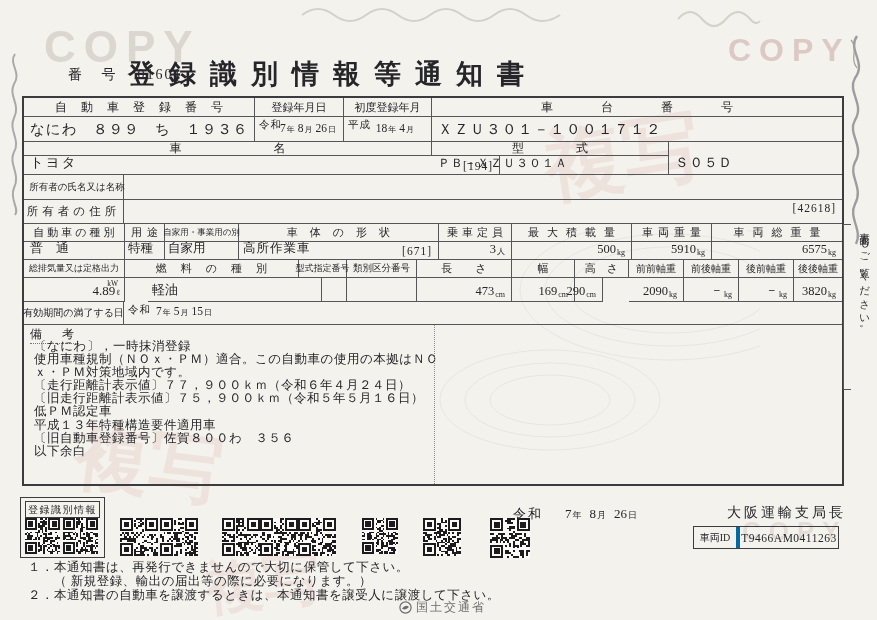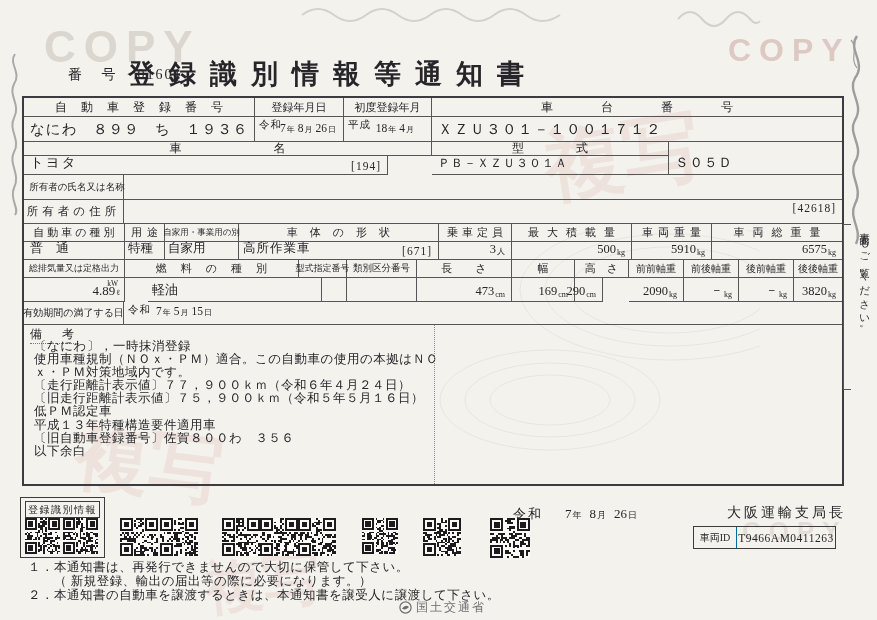--- a/index.html
+++ b/index.html
@@ -43,21 +43,21 @@
   .qrbox-label{position:absolute;left:4px;top:3px;width:73px;height:15px;border:1px solid #3c3c40;
                display:flex;align-items:center;justify-content:center;font-size:10px;letter-spacing:1.5px;}
   .qr{position:absolute;width:38px;height:38px;}
   .qr svg{width:100%;height:100%;display:block;}
   .issue-date{position:absolute;left:513px;top:505px;font-size:13px;white-space:nowrap;}
   .issue-date .era2{font-size:13px;margin-right:14px;letter-spacing:2px;}
   .issue-date .dn{font-size:13px;margin-left:8px;}
   .issue-date .du{font-size:9px;margin-left:1px;}
   .issuer{position:absolute;left:727px;top:504px;font-size:14px;letter-spacing:3px;}
   .vid{position:absolute;left:693px;top:526px;height:23px;display:flex;border:1px solid #3c3c40;box-sizing:border-box;}
-  .vid .l{width:42px;display:flex;align-items:center;justify-content:center;font-size:10px;border-right:1px solid #0369a1;}
+  .vid .l{width:42px;display:flex;align-items:center;justify-content:center;font-size:10px;border-right:4px solid #0369a1;}
   .vid .v{width:98px;display:flex;align-items:center;justify-content:center;font-size:11.5px;letter-spacing:.5px;}
   .notes{position:absolute;left:28px;top:561px;font-size:12.5px;line-height:13.8px;letter-spacing:.5px;}
   .ministry{position:absolute;left:399px;top:599px;display:flex;align-items:center;gap:4px;color:#6d6d70;font-size:12px;letter-spacing:2px;}
 </style>
 </head>
 <body>
 
 <div class="page">
 
   <svg class="deco" style="left:6px;top:52px;" width="18" height="165" viewBox="0 0 18 165">
@@ -110,21 +110,21 @@
     </div>
     <div class="cell" style="left:320px;top:19px;width:88px;height:25px;">
       <span class="era">平成</span>
       <span class="dparts" style="right:14px;"><span class="dn">18</span><span class="du">年</span><span class="dn">4</span><span class="du">月</span></span>
     </div>
     <div class="cell val vbl last" style="left:408px;top:19px;width:410px;height:25px;font-size:14.5px;letter-spacing:1.5px;">ＸＺＵ３０１－１００１７１２</div>
 
     <div class="cell hdr" style="left:0;top:44px;width:408px;height:14px;font-size:12px;letter-spacing:92px;padding-left:92px;">車名</div>
     <div class="cell hdr" style="left:408px;top:44px;width:237px;height:14px;font-size:12px;letter-spacing:52px;padding-left:52px;">型式</div>
 
-    <div class="cell" style="left:0;top:58px;width:364px;height:19px;">
+    <div class="cell" style="left:0;top:58px;width:476px;height:19px;">
       <span class="abs" style="left:6px;bottom:2px;font-size:13.5px;letter-spacing:2px;">トヨタ</span>
       <span class="code" style="bottom:2px;">[194]</span>
     </div>
     <div class="cell val vbl" style="left:408px;top:58px;width:237px;height:19px;font-size:12px;letter-spacing:1px;">ＰＢ－ＸＺＵ３０１Ａ</div>
     <div class="cell val vbl last" style="left:645px;top:58px;width:173px;height:19px;font-size:13.5px;letter-spacing:1px;">Ｓ０５Ｄ</div>
 
     <div class="cell hdr" style="left:0;top:77px;width:100px;height:25px;font-size:9.5px;padding-left:7px;">所有者の氏名又は名称</div>
     <div class="cell last" style="left:100px;top:77px;width:718px;height:25px;"></div>
 
     <div class="cell hdr" style="left:0;top:102px;width:100px;height:24px;font-size:11.5px;letter-spacing:4px;">所有者の住所</div>

